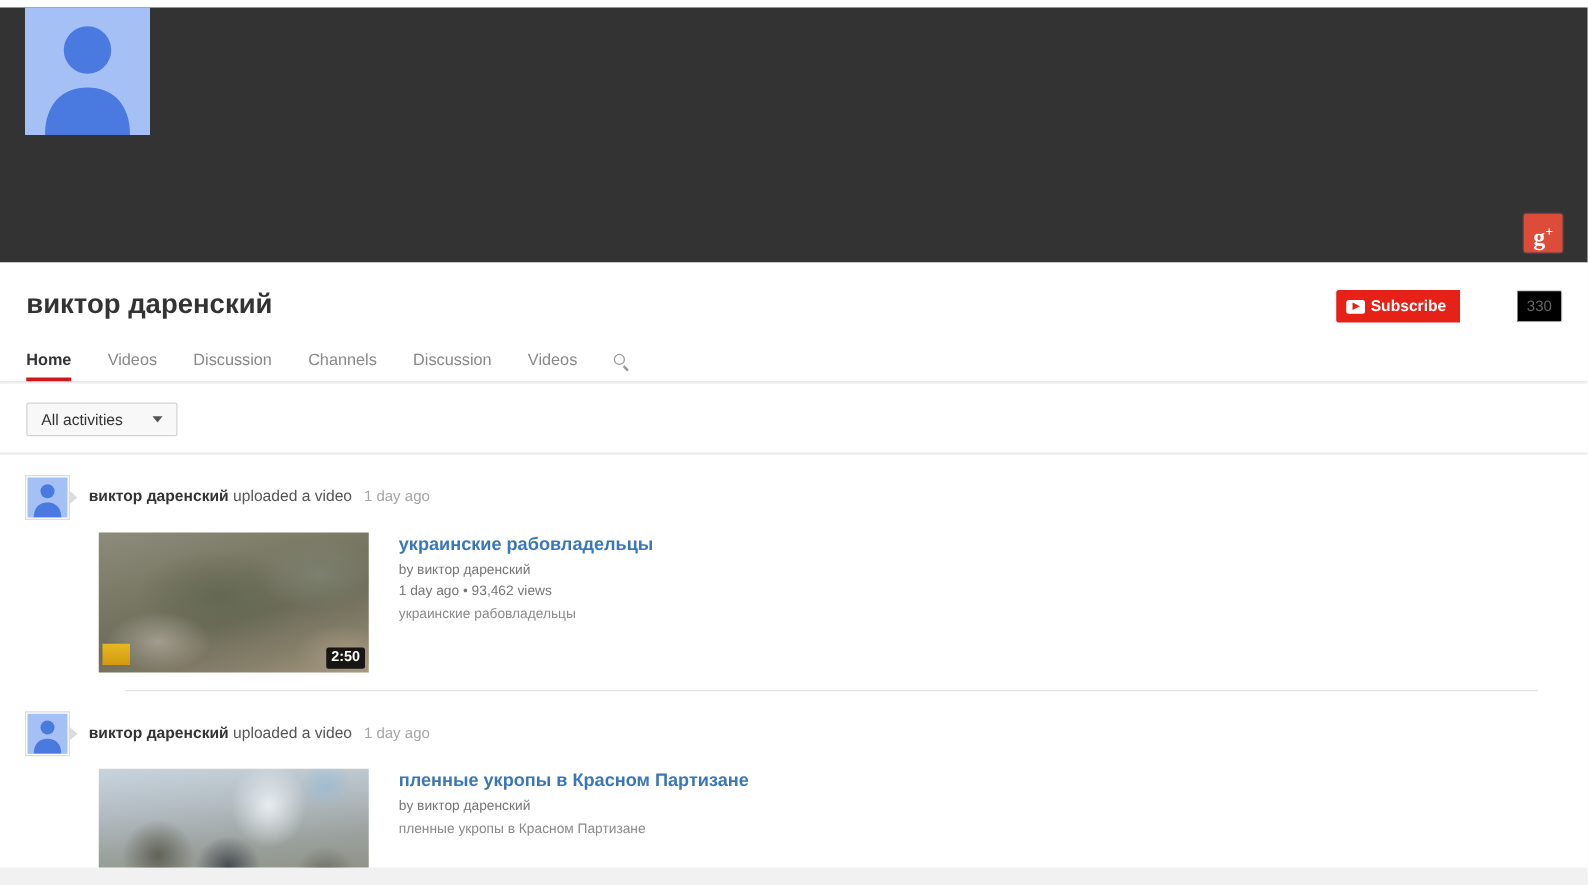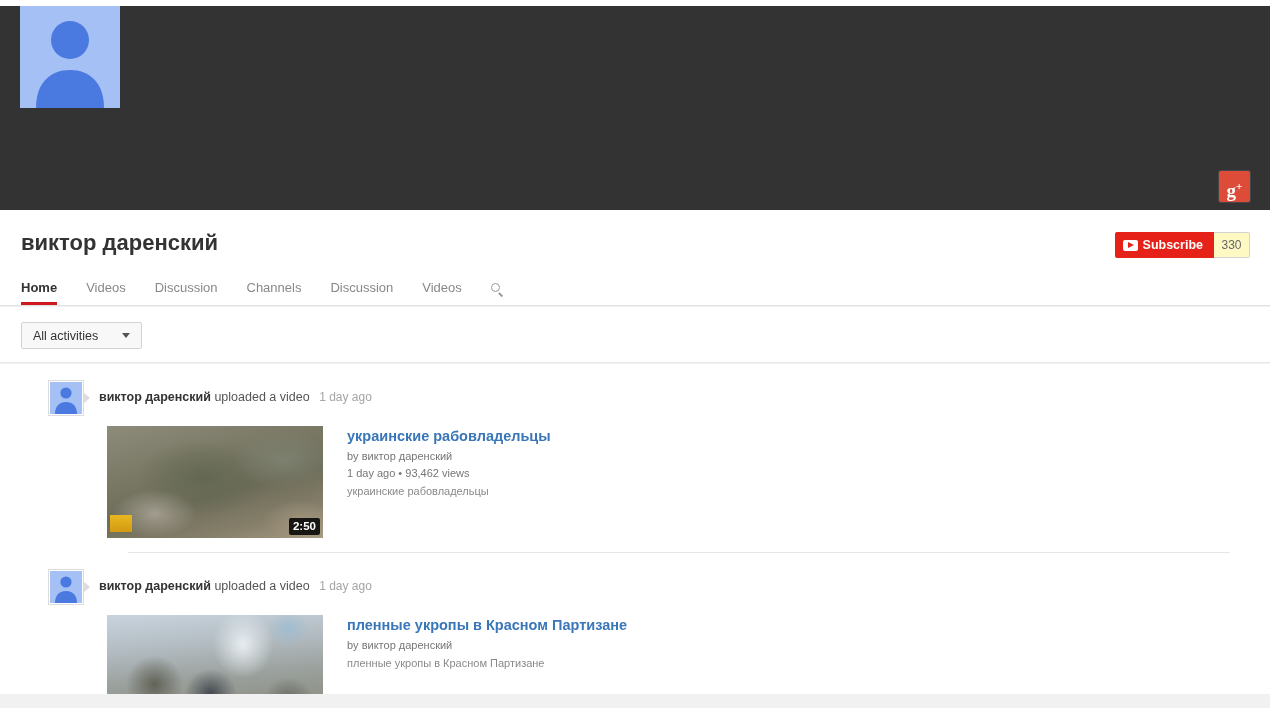--- a/index.html
+++ b/index.html
@@ -91,20 +91,21 @@
     margin: 0;
   }
 
   .subscribe-wrap {
     position: absolute;
     right: 20px;
     top: 22px;
     display: flex;
     align-items: flex-start;
     height: 26px;
+    gap: 46px;
   }
   .subscribe-btn {
     display: flex;
     align-items: center;
     gap: 5px;
     background: #e62117;
     color: #ffffff;
     font-size: 12.5px;
     font-weight: bold;
     padding: 0 11px 0 8px;
@@ -129,21 +130,21 @@
     border-left: 6px solid #e62117;
     border-top: 3px solid transparent;
     border-bottom: 3px solid transparent;
   }
   .sub-count {
     display: flex;
     align-items: center;
     justify-content: center;
     min-width: 36px;
     padding: 0 2px;
-    background: #fef9c3;
+    background: #000000;
     border: 1px solid #d3d3d3;
     border-left: none;
     border-radius: 0 2px 2px 0;
     color: #666666;
     font-size: 12px;
     box-sizing: border-box;
     height: 26px;
     cursor: pointer;
   }
 
@@ -250,21 +251,20 @@
     position: absolute;
     top: 364px; left: 0;
     width: 1270px;
     height: 330px;
     background: #ffffff;
     overflow: hidden;
   }
   .feed-item {
     position: relative;
     padding: 16px 20px 0 20px;
-    margin-left: 28px;
   }
   .feed-divider {
     margin: 14px 20px 0 80px;
     height: 1px;
     background: #e6e6e6;
   }
   .feed-head {
     display: flex;
     align-items: flex-start;
     gap: 0;

